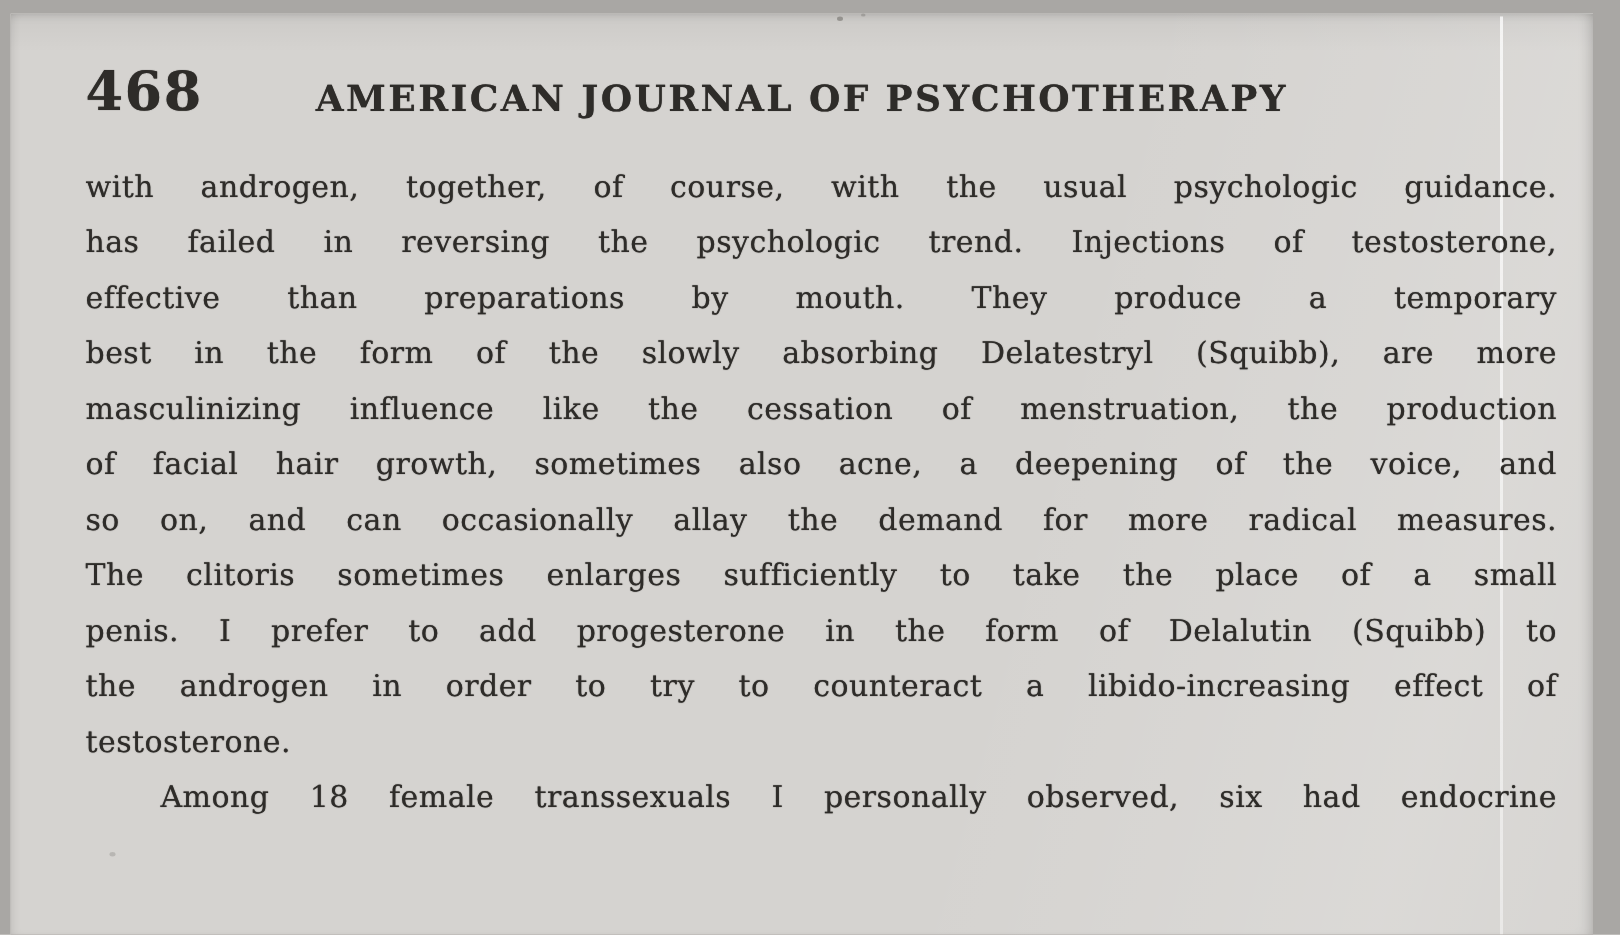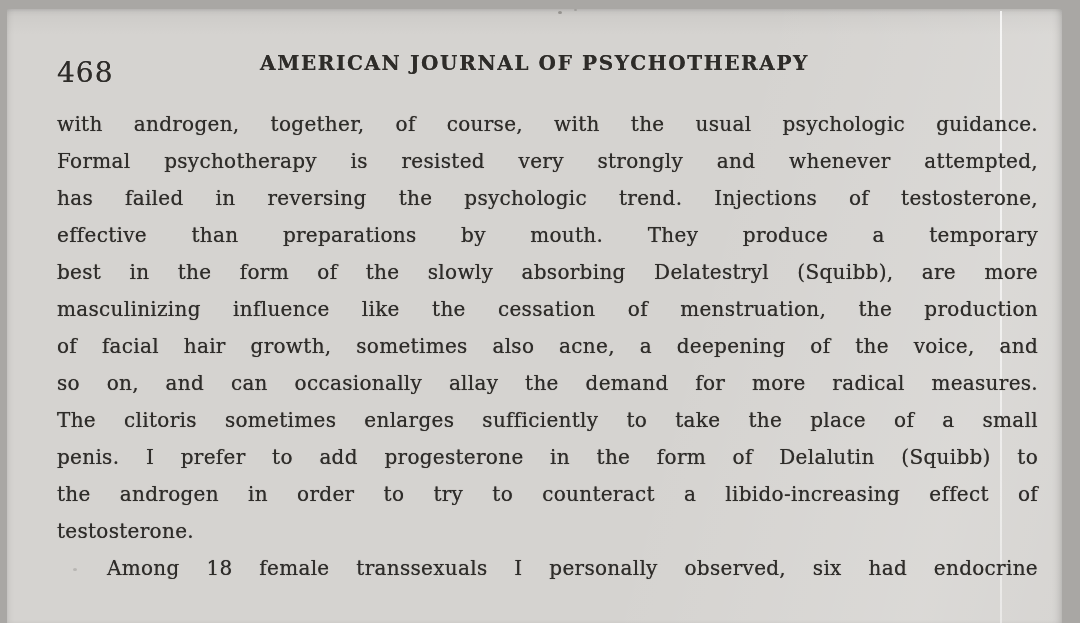--- a/index.html
+++ b/index.html
@@ -39,31 +39,32 @@
   .speck.s2 { left: 567px; top: 0px; width: 3px; height: 2px; opacity: 0.5; }
   .speck.s3 { left: 66px; top: 559px; width: 4px; height: 3px; opacity: 0.35; }
   .running-head {
     position: absolute;
     left: 0; right: 0; top: 36px;
     height: 34px;
     color: var(--ink, #2e2c29);
   }
   .pagenum {
     position: absolute;
-    left: 50px; top: 12px;
-    font-size: 28px;
+    left: 50px; top: 0;
+    font-size: 36px;
     line-height: 32px;
     letter-spacing: 1px;
     text-shadow: 0 0 0.6px rgba(46,44,41,0.85);
+    font-weight: bold;
   }
   .head-title {
     position: absolute;
     left: 50%; top: 6px;
     transform: translateX(-50%);
-    font-size: 20px;
+    font-size: 24px;
     font-weight: 700;
     letter-spacing: 1.6px;
     white-space: nowrap;
     text-shadow: 0 0 0.5px rgba(46,44,41,0.8);
   }
   .textblock {
     position: absolute;
     left: 50px; top: 97px;
     width: 981px;
     font-size: 20px;
@@ -91,21 +92,20 @@
   <div class="speck s3"></div>
 
   <header class="running-head">
     <span class="pagenum">468</span>
     <span class="head-title">AMERICAN JOURNAL OF PSYCHOTHERAPY</span>
   </header>
 
   <main class="textblock">
     <div class="paragraph">
       <div class="line">with androgen, together, of course, with the usual psychologic guidance.</div>
-      <div class="line">Formal psychotherapy is resisted very strongly and whenever attempted,</div>
       <div class="line">has failed in reversing the psychologic trend.  Injections of testosterone,</div>
       <div class="line">effective than preparations by mouth.  They produce a temporary</div>
       <div class="line">best in the form of the slowly absorbing Delatestryl (Squibb), are more</div>
       <div class="line">masculinizing influence like the cessation of menstruation, the production</div>
       <div class="line">of facial hair growth, sometimes also acne, a deepening of the voice, and</div>
       <div class="line">so on, and can occasionally allay the demand for more radical measures.</div>
       <div class="line">The clitoris sometimes enlarges sufficiently to take the place of a small</div>
       <div class="line">penis.  I prefer to add progesterone in the form of Delalutin (Squibb) to</div>
       <div class="line">the androgen in order to try to counteract a libido-increasing effect of</div>
       <div class="line noj">testosterone.</div>

